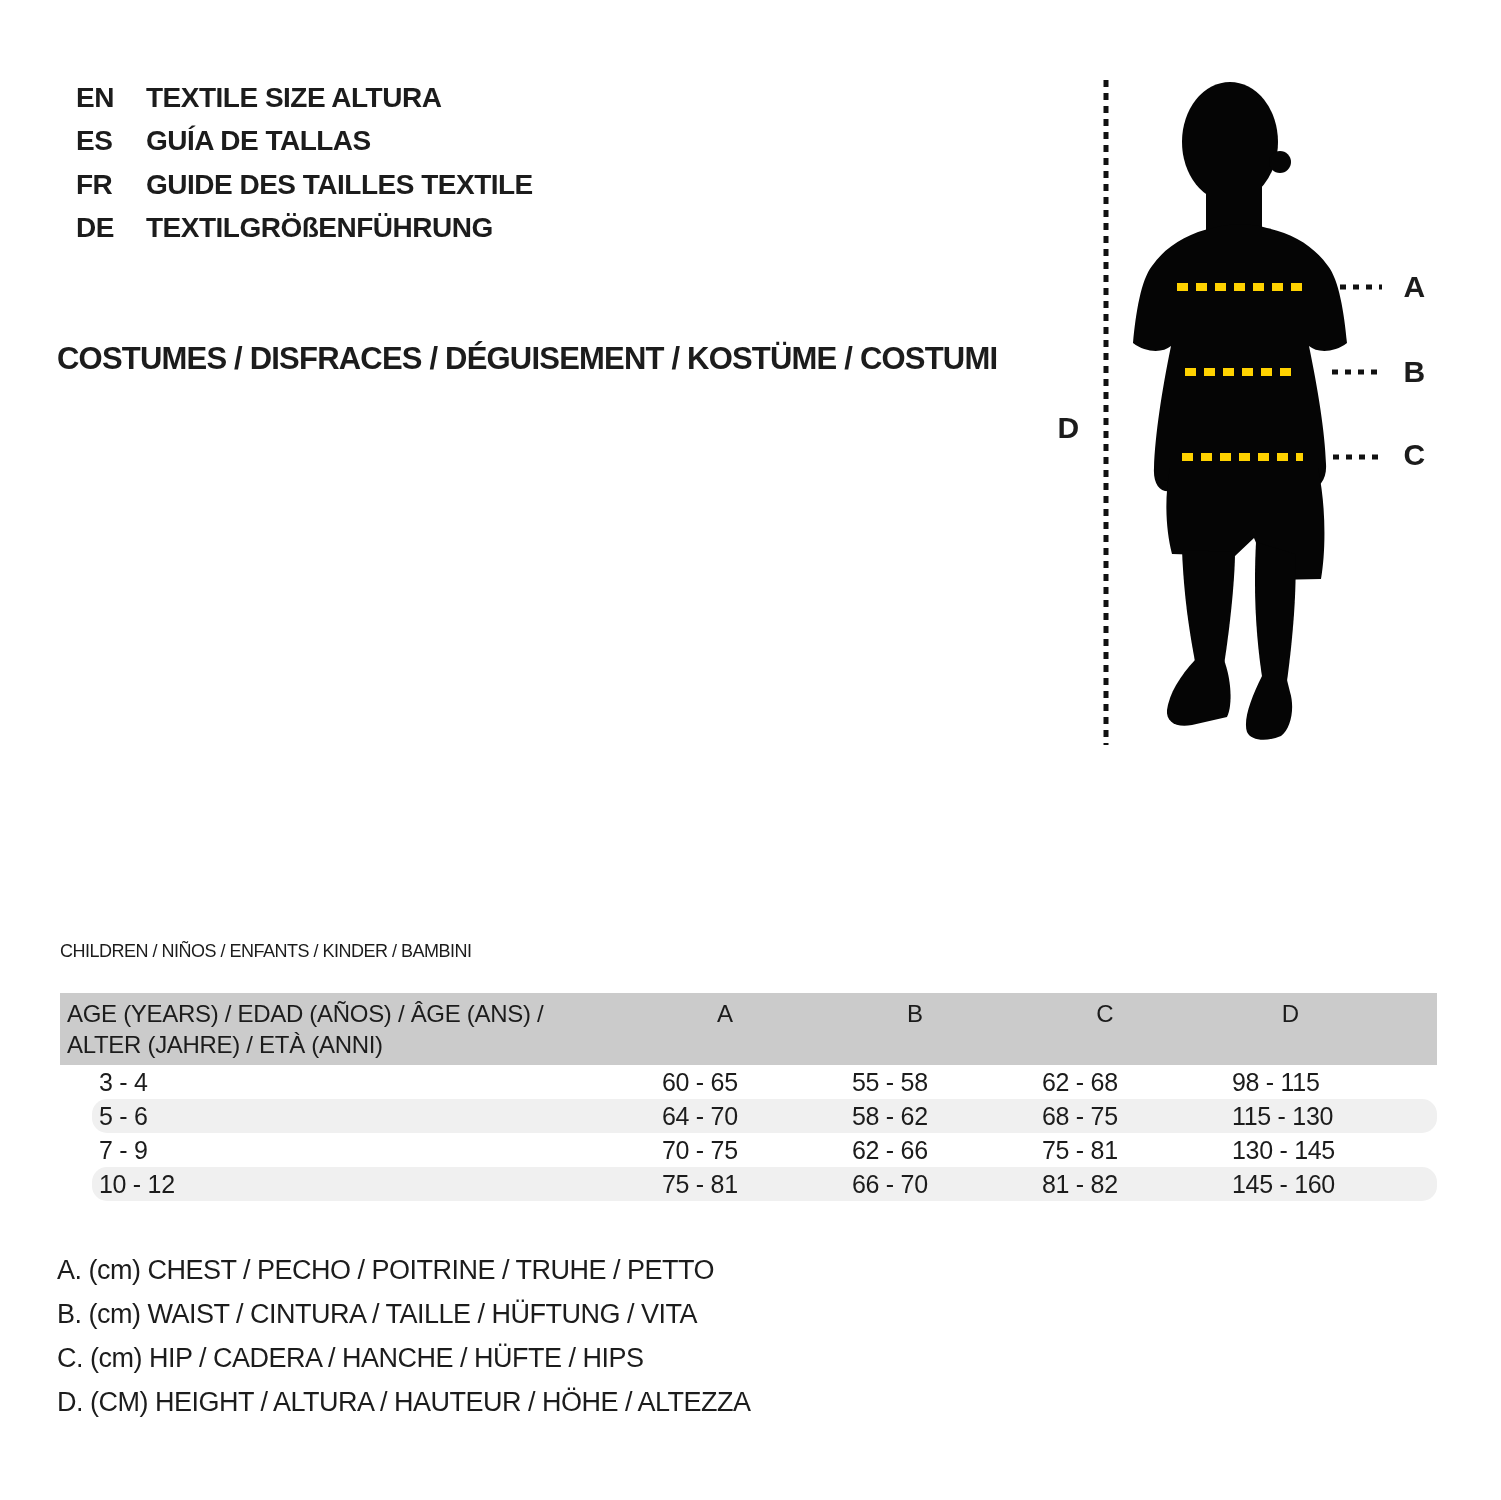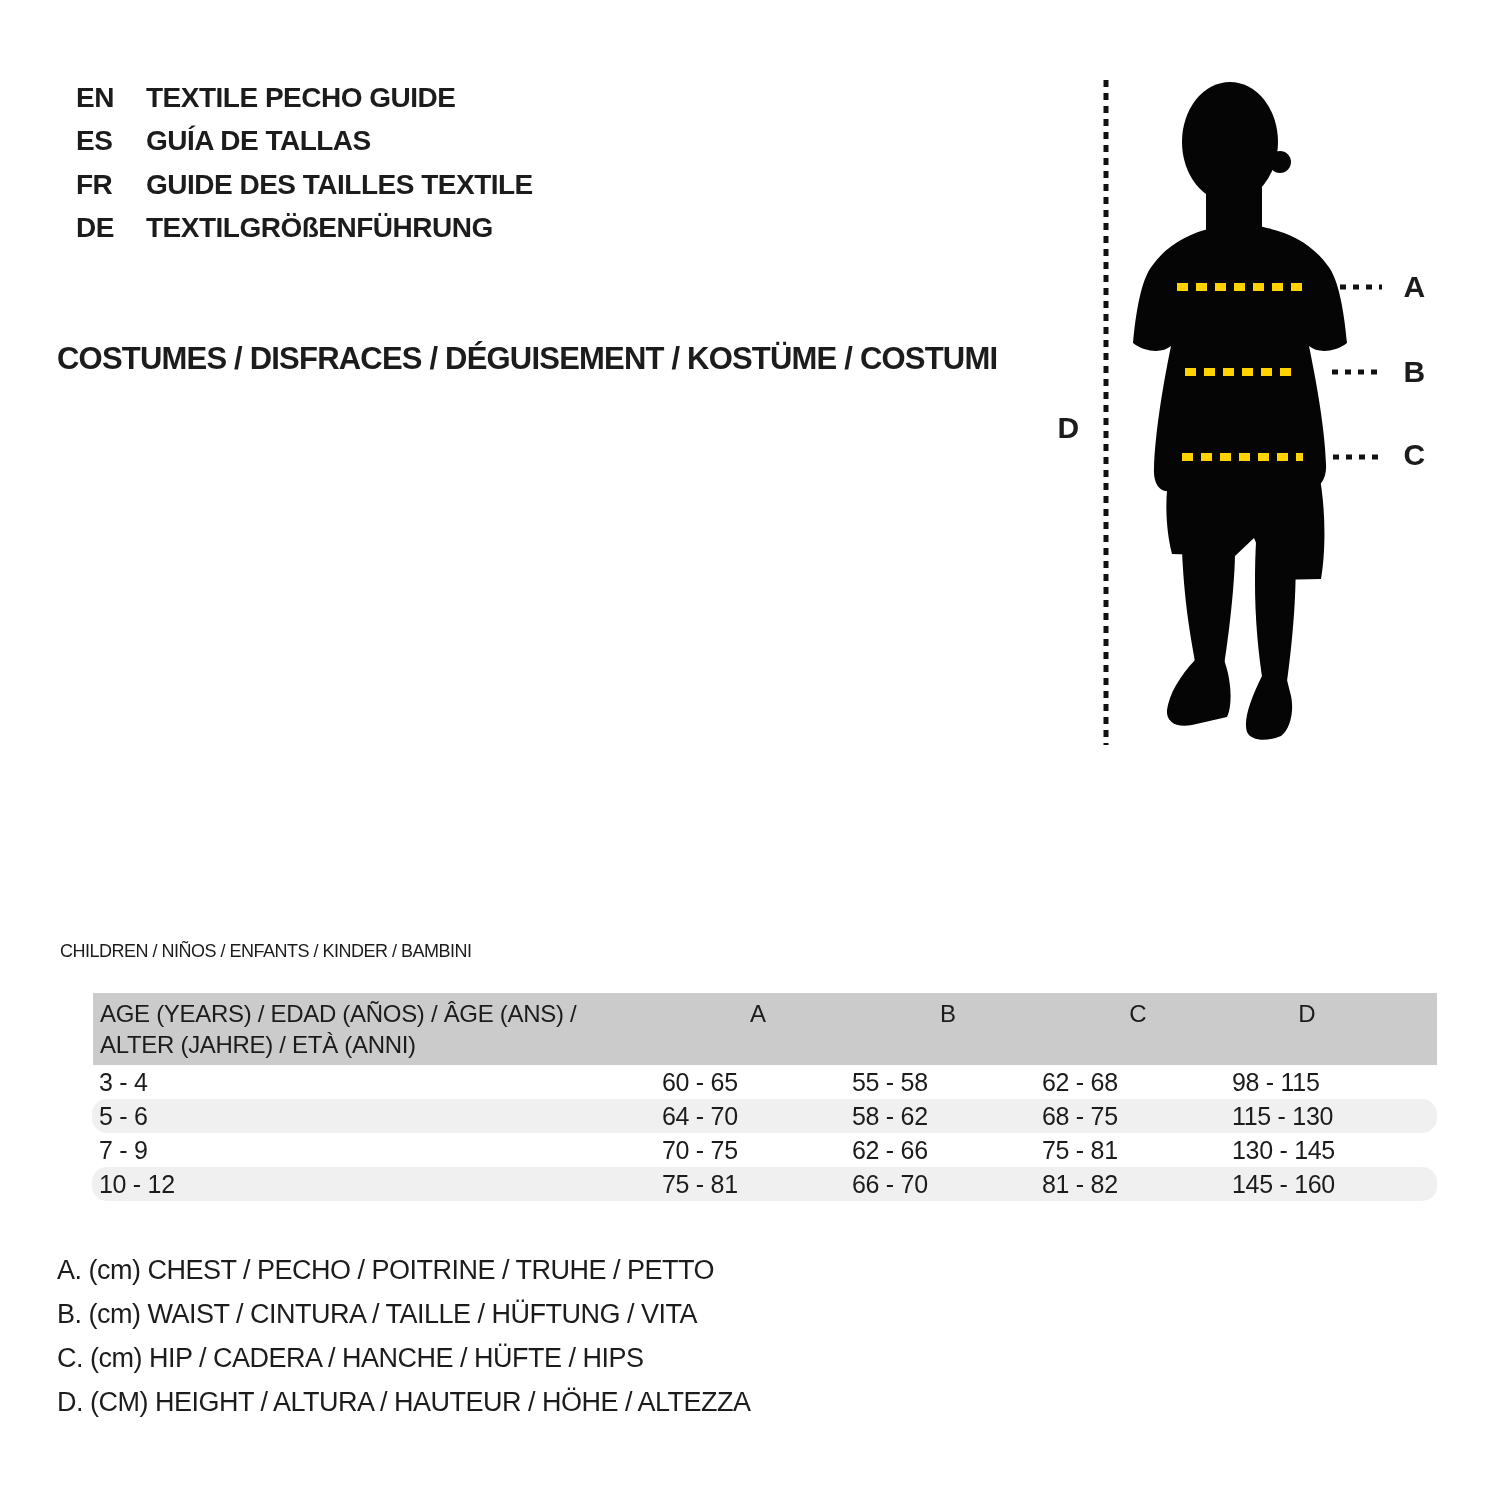--- a/index.html
+++ b/index.html
@@ -42,42 +42,42 @@
     position:absolute; left:60px; top:941px;
     font-size:18px; font-weight:400; letter-spacing:-0.5px; white-space:nowrap;
   }
 
   
   .size-table { position:absolute; left:60px; top:993px; width:1377px; font-size:25px; }
   .t-grid {
     display:grid;
     grid-template-columns:570px 190px 190px 190px 1fr;
   }
-  .thead { background:#cbcbcb; height:72px; align-items:start;margin-left:33px; }
+  .thead { background:#cbcbcb; height:72px; align-items:start; }
   .th-age { padding:5px 0 0 7px; font-size:24px; line-height:31px; letter-spacing:-0.3px; }
   .th-col { padding-top:5px; line-height:31px; font-size:24px; text-align:center; }
   .t-row { height:34px; align-items:center; letter-spacing:-0.3px;margin-left:32px; }
   .t-row.alt { background:#f0f0f0;border-radius:15px; }
   .td-age { padding-left:7px; }
   .td-num { text-align:left; }
   .col-d  { padding-right:56px; }
 
   
   .legend { position:absolute; left:57px; top:1248px; list-style:none; }
   .legend li { line-height:44px; font-size:27px; letter-spacing:-0.5px; white-space:nowrap; }
 </style>
 </head>
 <body>
 
 <div class="page">
 
   <div class="lang-list">
     <div class="lang-row">
       <span class="lang-code">EN</span>
-      <span class="lang-label">TEXTILE PECHO GUIDE</span>
+      <span class="lang-label">TEXTILE SIZE ALTURA</span>
     </div>
     <div class="lang-row">
       <span class="lang-code">ES</span>
       <span class="lang-label">GUÍA DE TALLAS</span>
     </div>
     <div class="lang-row">
       <span class="lang-code">FR</span>
       <span class="lang-label">GUIDE DES TAILLES TEXTILE</span>
     </div>
     <div class="lang-row">

